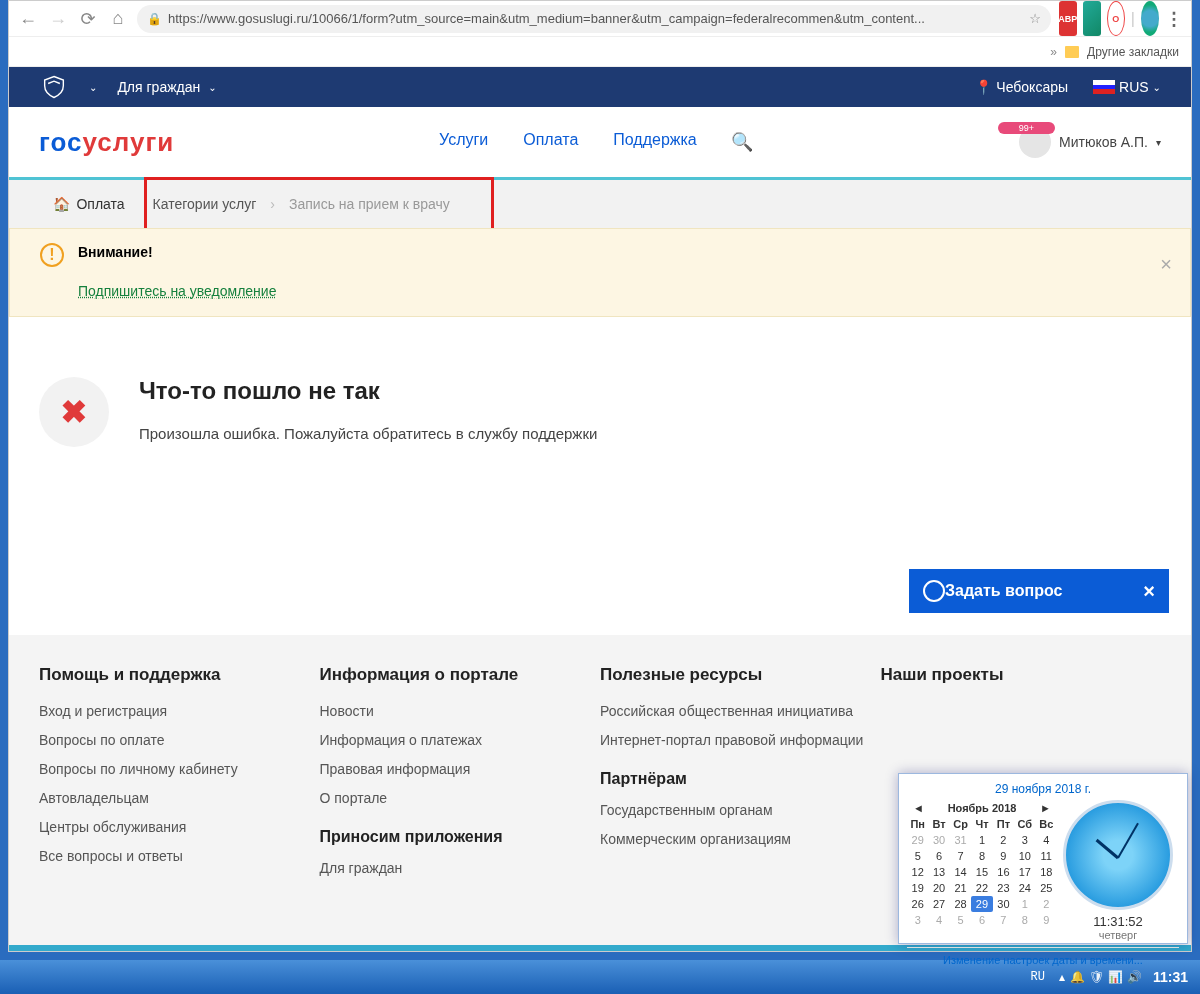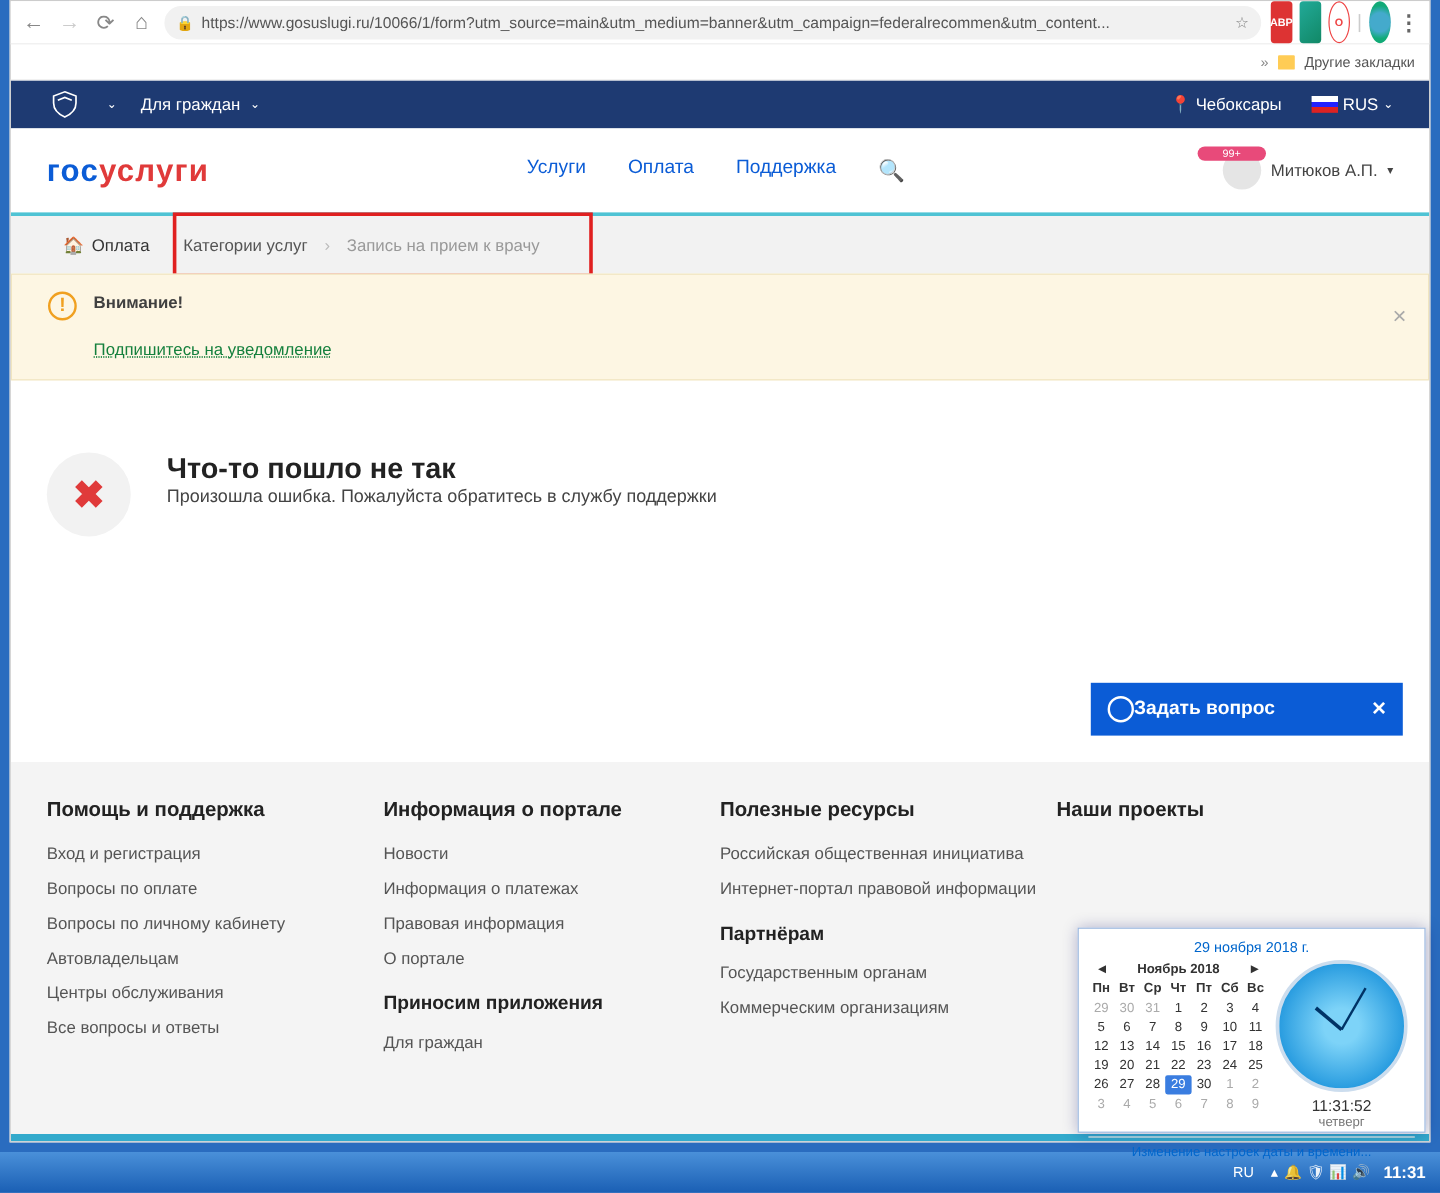--- a/index.html
+++ b/index.html
@@ -43,26 +43,26 @@
 .teal-line{height:3px;background:#4fc3d4;}
 .breadcrumb{background:#f2f2f2;height:48px;display:flex;align-items:center;padding:0 30px;font-size:14px;color:#555;position:relative;}
 .bc-item{display:flex;align-items:center;gap:6px;padding:0 14px;height:100%;}
 .bc-home{color:#333;}
 .bc-sep{color:#bbb;}
 .bc-box{position:absolute;left:135px;top:-3px;width:350px;height:54px;border:3px solid #e02020;pointer-events:none;}
 .bc-muted{color:#999;}
 .alert{background:#fdf6e3;border:1px solid #f0e5c0;padding:14px 30px;display:flex;gap:14px;position:relative;}
 .alert-ico{width:24px;height:24px;border:2px solid #f0a020;border-radius:50%;color:#f0a020;display:flex;align-items:center;justify-content:center;font-weight:bold;flex-shrink:0;}
 .alert-body{font-size:14px;color:#444;line-height:1.4;}
-.alert-body b{color:#404040;margin-top:28px;}
+.alert-body b{color:#000000;margin-top:28px;}
 .alert-link{color:#15803d;text-decoration:underline dotted;}
 .alert-close{position:absolute;right:18px;top:24px;color:#aaa;font-size:20px;cursor:pointer;}
 .error-block{padding:60px 30px 40px;display:flex;gap:30px;align-items:flex-start;}
 .err-ico{width:70px;height:70px;border-radius:50%;background:#f2f2f2;display:flex;align-items:center;justify-content:center;color:#e03a3a;font-size:32px;font-weight:bold;}
-.err-text h2{font-size:24px;font-weight:bold;color:#222;}
+.err-text h2{font-size:24px;font-weight:bold;color:#222;margin-bottom:20px;}
 .err-text p{font-size:15px;color:#444;}
 .ask-bar{position:absolute;right:22px;bottom:338px;width:260px;height:44px;background:#0b5cd6;color:#fff;display:flex;align-items:center;padding:0 14px;font-size:16px;font-weight:bold;}
 .ask-bar .cls{margin-left:auto;font-size:20px;}
 .ask-face{width:22px;height:22px;border:2px solid #fff;border-radius:50%;position:relative;}
 .footer{background:#f4f4f4;padding:30px 30px 10px;display:flex;position:absolute;bottom:6px;left:0;right:0;height:310px;}
 .fcol{flex:1;}
 .fcol h3{font-size:17px;font-weight:bold;color:#222;margin-bottom:18px;}
 .fcol a{display:block;color:#555;font-size:14px;text-decoration:none;margin-bottom:13px;}
 .fcol h4{font-size:16px;font-weight:bold;color:#222;margin:22px 0 14px;}
 .calendar-pop{position:absolute;right:12px;bottom:50px;width:290px;height:171px;background:#fff;border:1px solid #9cb8df;box-shadow:0 0 12px rgba(0,0,100,.3);padding:8px;font-size:11px;z-index:100;}
@@ -78,21 +78,21 @@
 .clock{width:110px;height:110px;border-radius:50%;background:radial-gradient(circle,#7dd3f8 20%,#2a9de0 70%,#0b6cc0);border:3px solid #cde;position:relative;margin:0 auto;}
 .clock::after{content:"";position:absolute;width:2px;height:40px;background:#036;left:50%;top:15px;transform-origin:bottom;transform:translateX(-50%) rotate(30deg);}
 .clock::before{content:"";position:absolute;width:3px;height:28px;background:#036;left:50%;top:27px;transform-origin:bottom;transform:translateX(-50%) rotate(-50deg);}
 .time-txt{text-align:center;font-size:13px;color:#333;margin-top:4px;}
 .day-txt{text-align:center;font-size:11px;color:#777;}
 .cal-link{text-align:center;color:#06c;font-size:11px;margin-top:6px;border-top:1px solid #ddd;padding-top:6px;}
 .taskbar{position:absolute;bottom:0;left:0;right:0;height:34px;background:linear-gradient(to bottom,#4a90d9,#1a5fb4);display:flex;align-items:center;justify-content:flex-end;padding:0 6px;gap:6px;color:#fff;font-size:12px;}
 .tray{display:flex;align-items:center;gap:5px;}
 .tray-ico{width:14px;height:14px;opacity:.9;}
 .tb-time{background:rgba(0,0,0,0);padding:0 6px;font-weight:bold;font-size:14px;}
-.lang{margin-right:8px;}
+.lang{margin-right:8px;font-family:Liberation Mono, monospace;}
 .chev-sm{font-size:10px;}
 </style>
 </head>
 <body>
 
 <div class="browser">
   <div class="browser-toolbar">
     <span class="nav-btn">←</span>
     <span class="nav-btn disabled">→</span>
     <span class="nav-btn">⟳</span>

